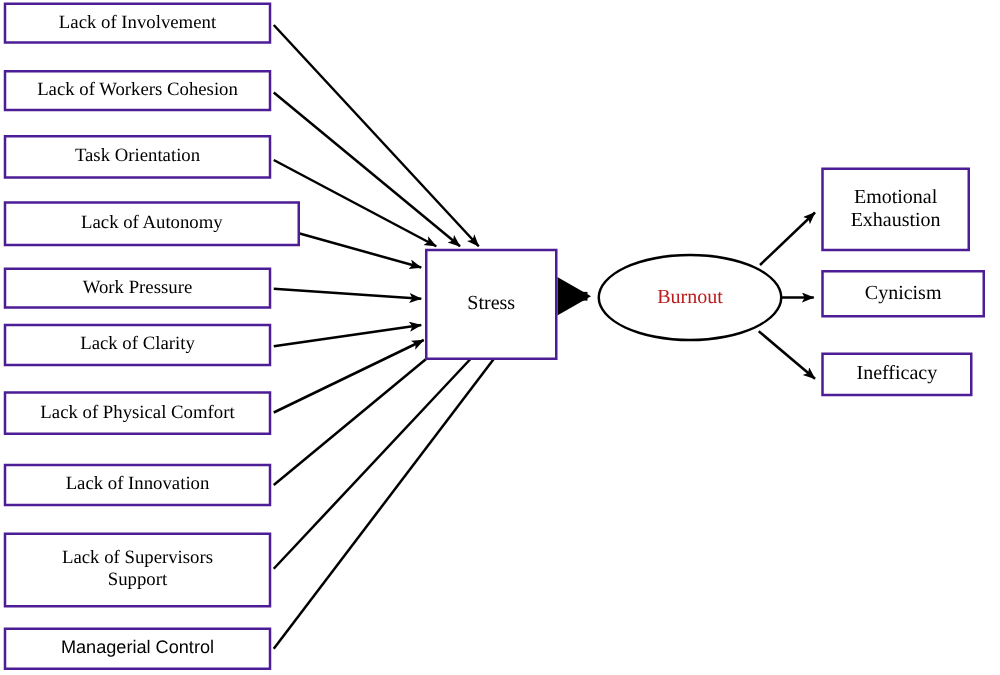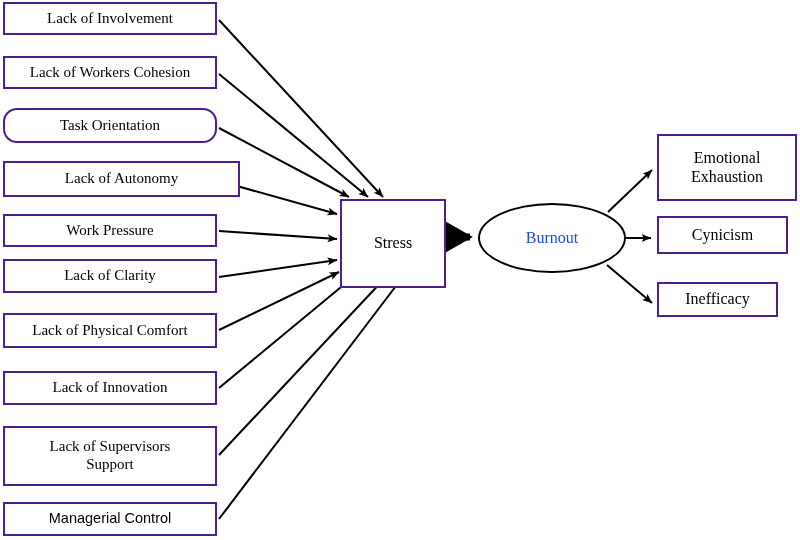--- a/index.html
+++ b/index.html
@@ -45,21 +45,21 @@
     position: absolute;
     box-sizing: border-box;
     border: 2px solid #000000;
     border-radius: 50%;
     background: #ffffff;
     display: flex;
     align-items: center;
     justify-content: center;
     text-align: center;
     font-size: 16px;
-    color: #1d4ed8;
+    color: #b91c1c;
     z-index: 3;
   }
   #edge-layer {
     position: absolute;
     left: 0;
     top: 0;
     width: 800px;
     height: 540px;
     z-index: 1;
   }
@@ -113,21 +113,21 @@
   </svg>
 
   <div class="node-box left-box" style="left:3px; top:2px; width:214px; height:33px;">
     <span>Lack of Involvement</span>
   </div>
 
   <div class="node-box left-box" style="left:3px; top:56px; width:214px; height:33px;">
     <span>Lack of Workers Cohesion</span>
   </div>
 
-  <div class="node-box left-box" style="left:3px; top:108px; width:214px; height:35px;border-radius:14px;">
+  <div class="node-box left-box" style="left:3px; top:108px; width:214px; height:35px;">
     <span>Task Orientation</span>
   </div>
 
   <div class="node-box left-box" style="left:3px; top:161px; width:237px; height:36px;">
     <span>Lack of Autonomy</span>
   </div>
 
   <div class="node-box left-box" style="left:3px; top:214px; width:214px; height:33px;">
     <span>Work Pressure</span>
   </div>
@@ -154,21 +154,21 @@
   </div>
 
   <div class="node-box center-box" style="left:340px; top:199px; width:106px; height:89px;">
     <span>Stress</span>
   </div>
 
   <div class="ellipse-node" style="left:478px; top:203px; width:148px; height:70px;">
     <span>Burnout</span>
   </div>
 
-  <div class="node-box right-box" style="left:657px; top:134px; width:140px; height:67px;">
+  <div class="node-box right-box" style="left:657px; top:134px; width:119px; height:67px;">
     <span class="two-line-label">Emotional
 Exhaustion</span>
   </div>
 
   <div class="node-box right-box" style="left:657px; top:216px; width:131px; height:38px;">
     <span>Cynicism</span>
   </div>
 
   <div class="node-box right-box" style="left:657px; top:282px; width:121px; height:35px;">
     <span>Inefficacy</span>

